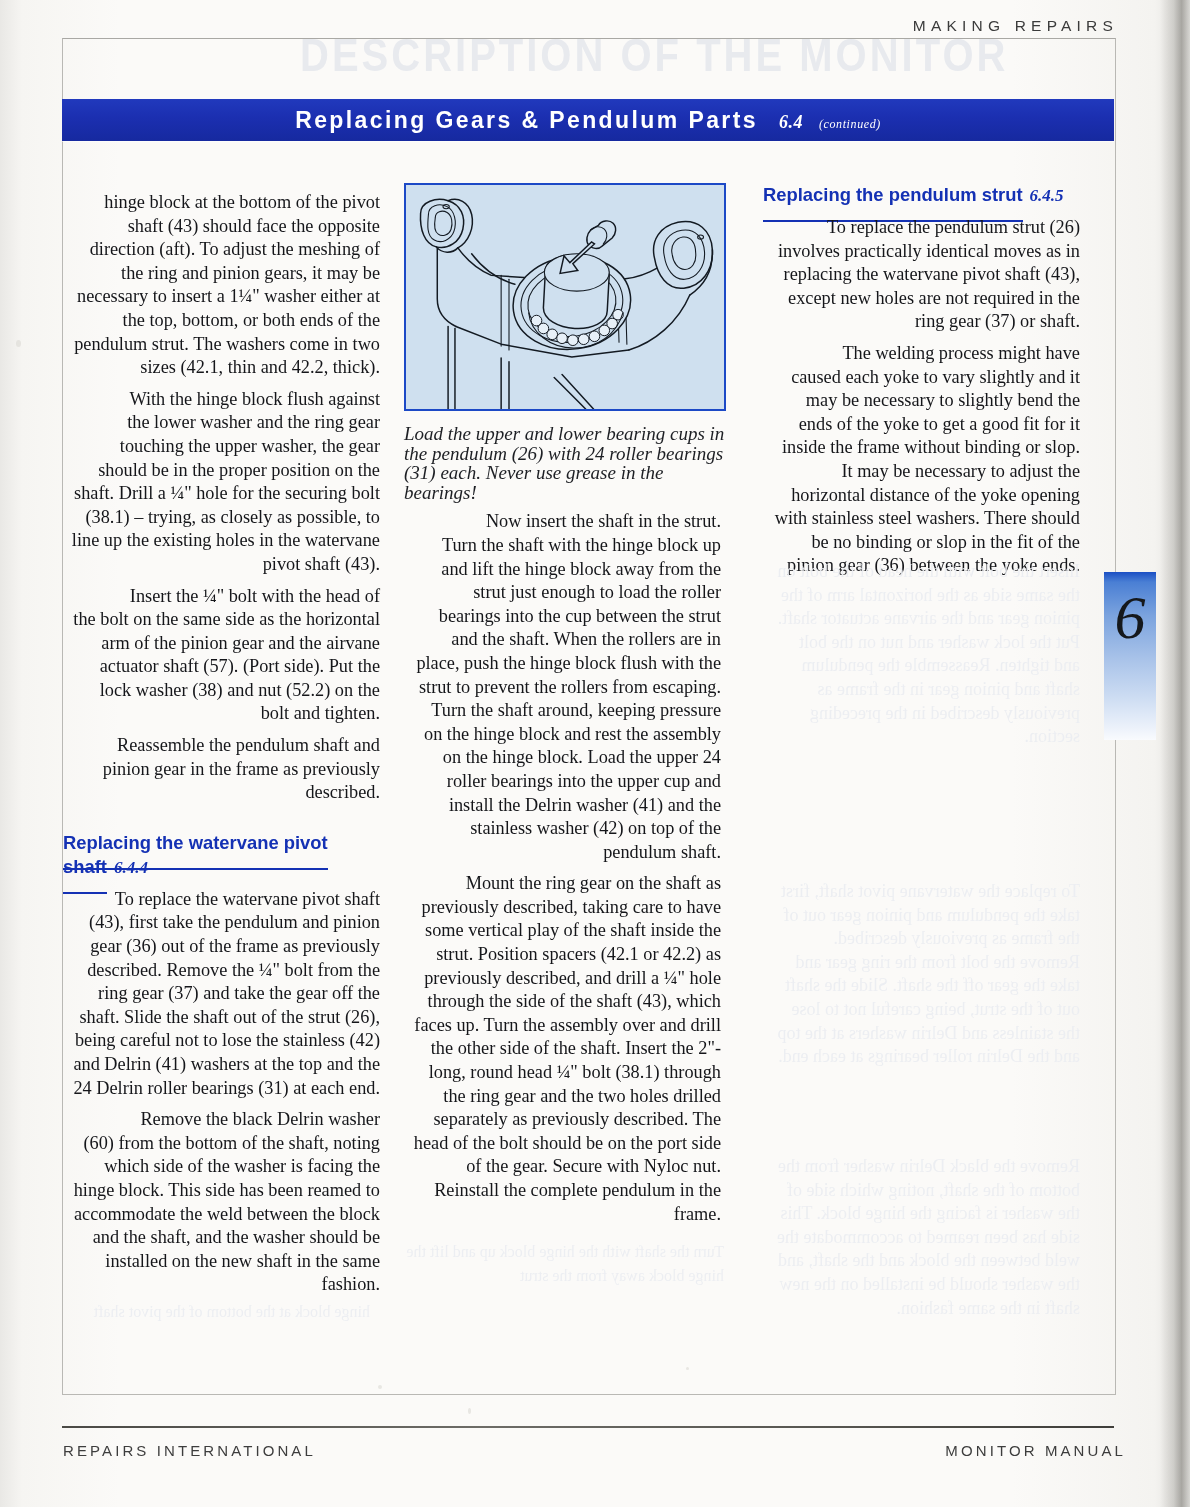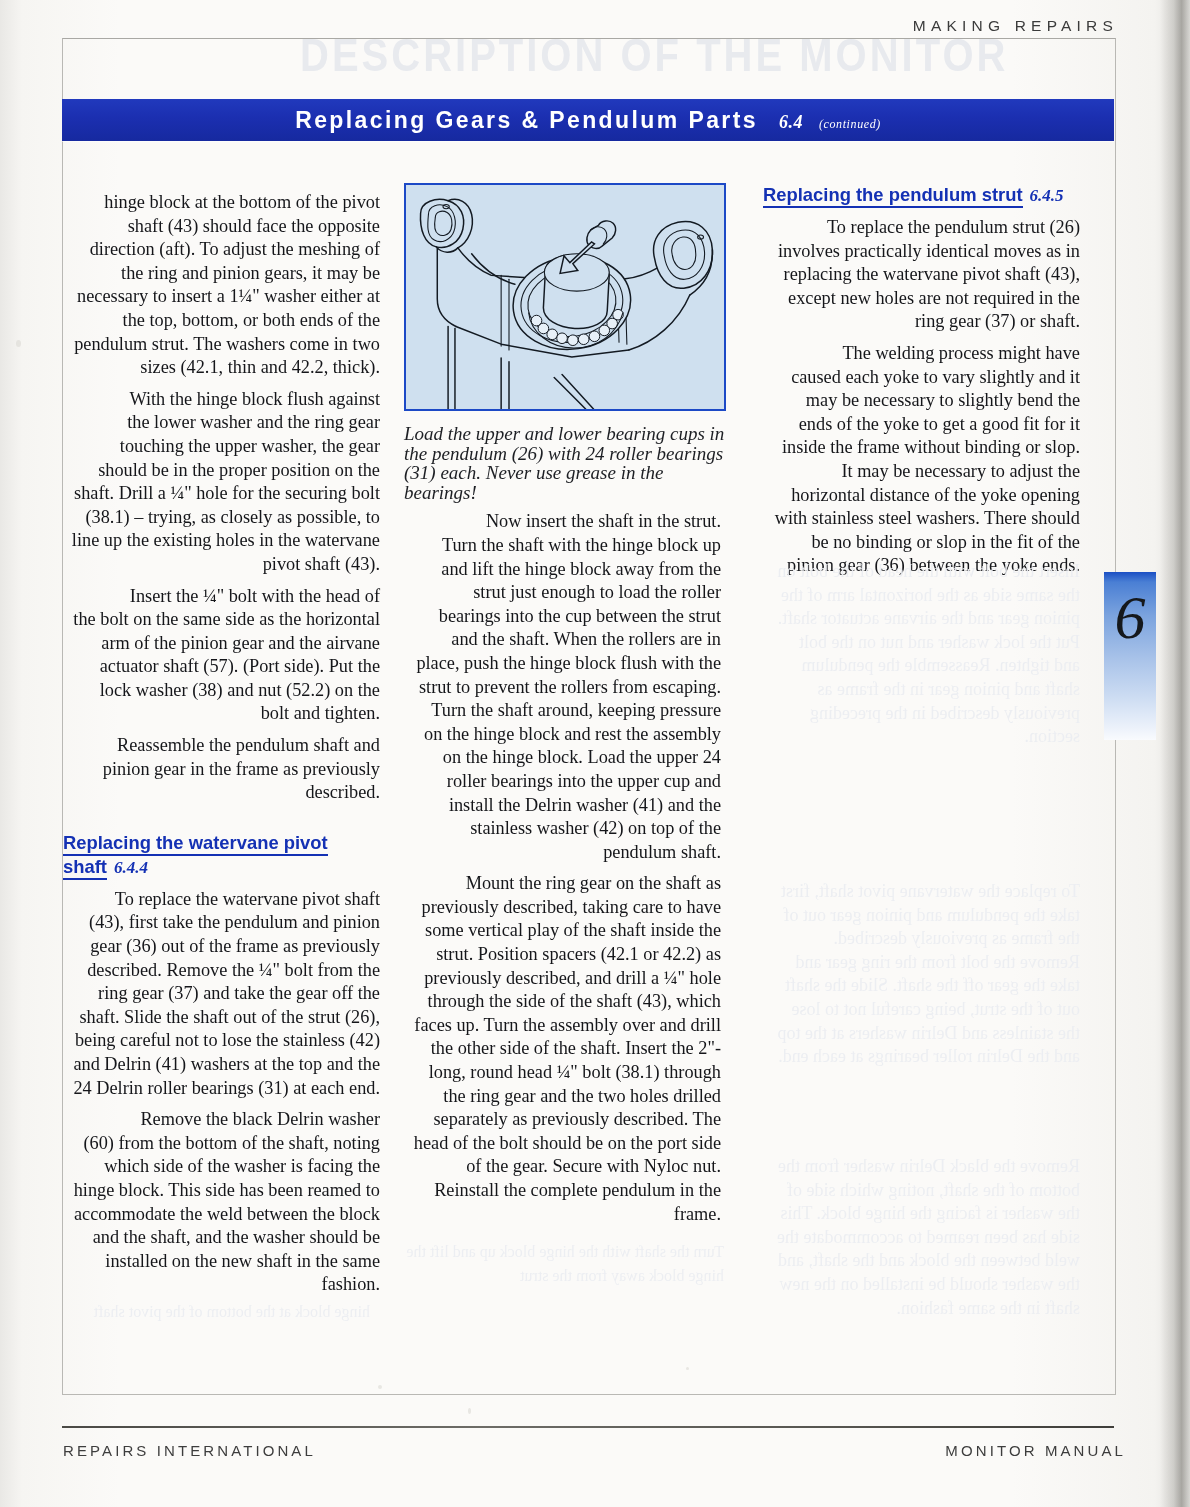--- a/index.html
+++ b/index.html
@@ -94,21 +94,21 @@
   p.body.indent{text-indent:38px;}
 
   
   .subhead{
     color:#1431b4;font-family:"Liberation Sans", sans-serif;
     font-weight:700;font-size:18.4px;line-height:24px;
     display:block;
   }
   .subhead .txt{
     border-bottom:2.2px solid #1431b4;
-    padding-bottom:1px;
+    padding-bottom:15px;
     box-decoration-break:clone;margin-top:8px;-webkit-box-decoration-break:clone;
   }
   .subhead .secnum{
     font-family:Liberation Serif, serif;font-style:italic;font-weight:700;
     font-size:17px;color:#1431b4;border:0;margin-left:7px;
   }
   .head-gap-top{margin-top:26px;}
   .head-gap-bot{margin-top:22px;}
 
   

